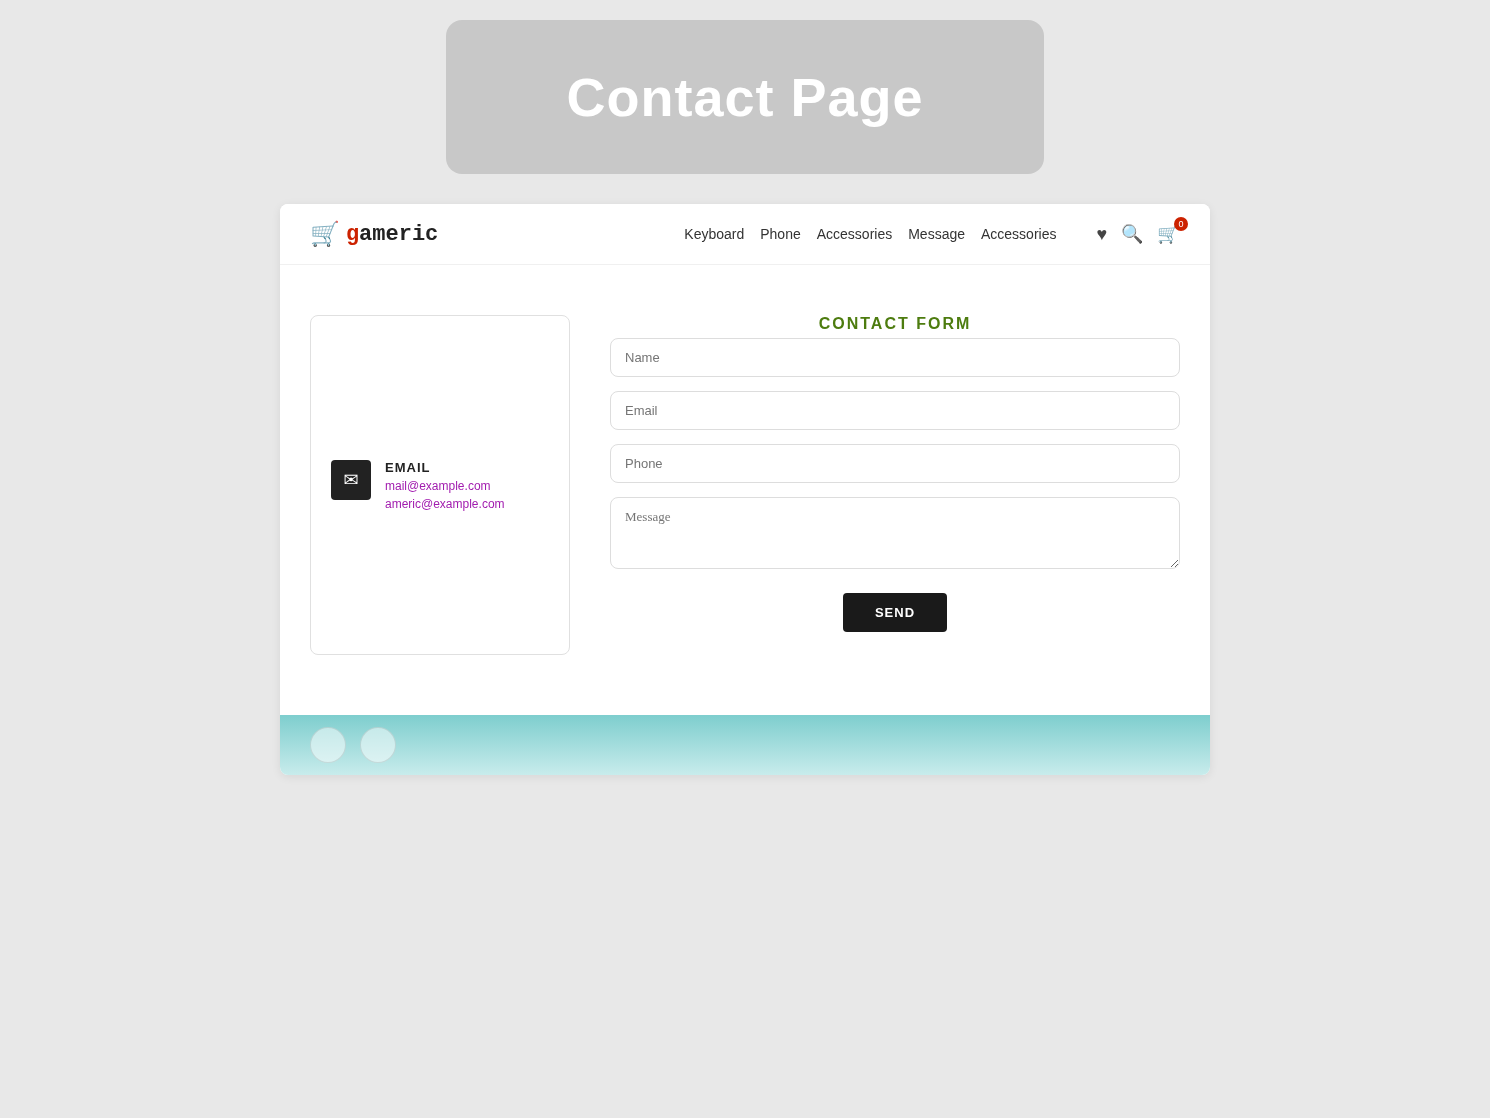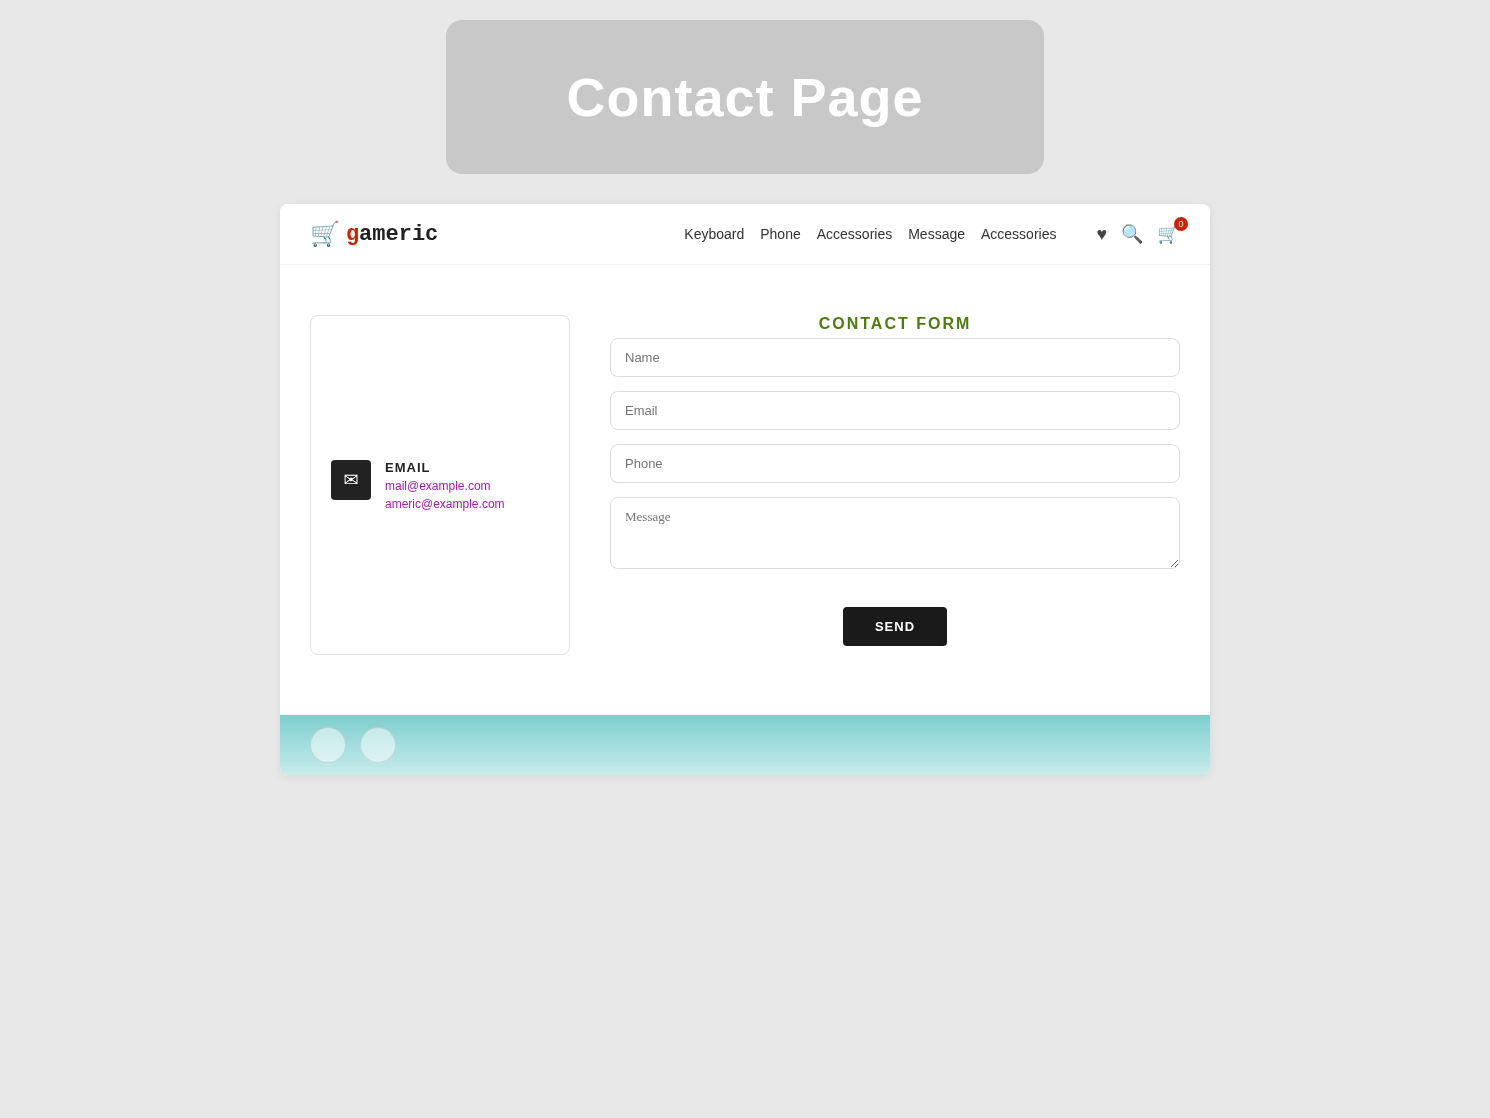--- a/index.html
+++ b/index.html
@@ -213,21 +213,21 @@
     .send-btn {
       background: #1a1a1a;
       color: #ffffff;
       border: none;
       padding: 12px 32px;
       font-size: 13px;
       font-weight: 700;
       letter-spacing: 1px;
       border-radius: 4px;
       cursor: pointer;
-      margin-top: 20px;
+      margin-top: 6px;
       display: block;
       margin-left: auto;
       margin-right: auto;
     }
 
     
     .footer-strip {
       background: linear-gradient(to bottom, #7ecece, #c8ecec);
       height: 60px;
       display: flex;

